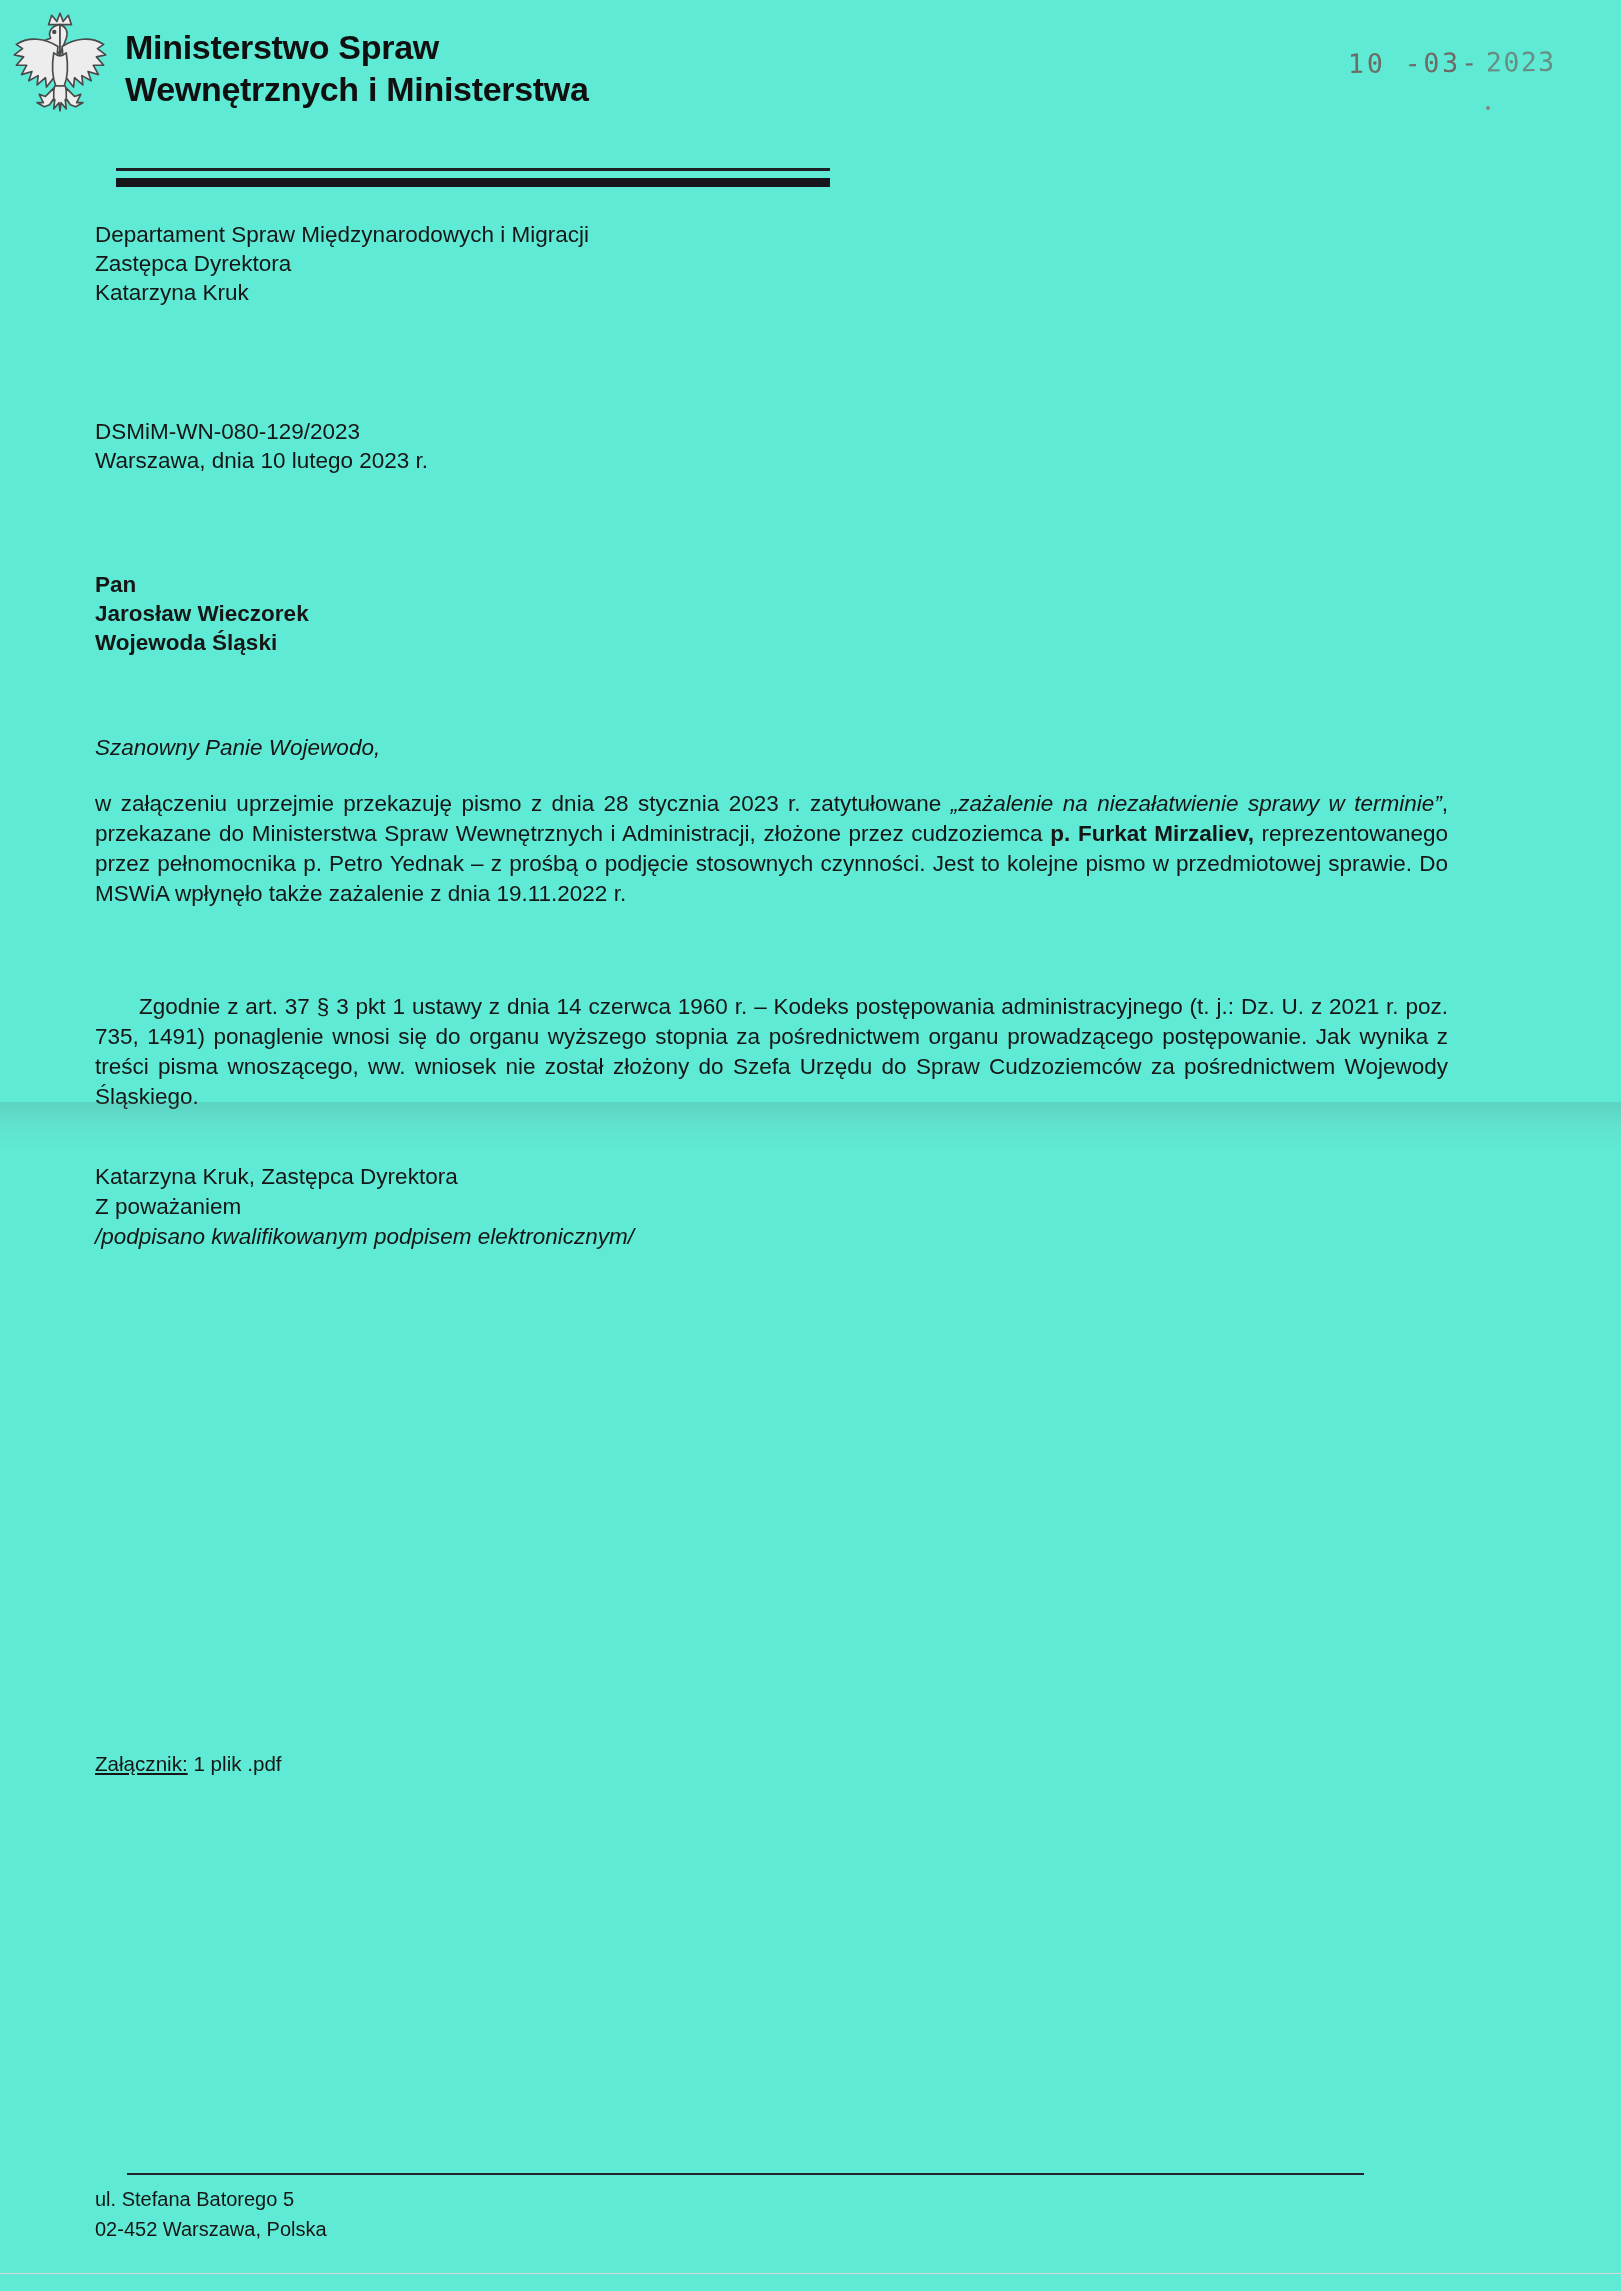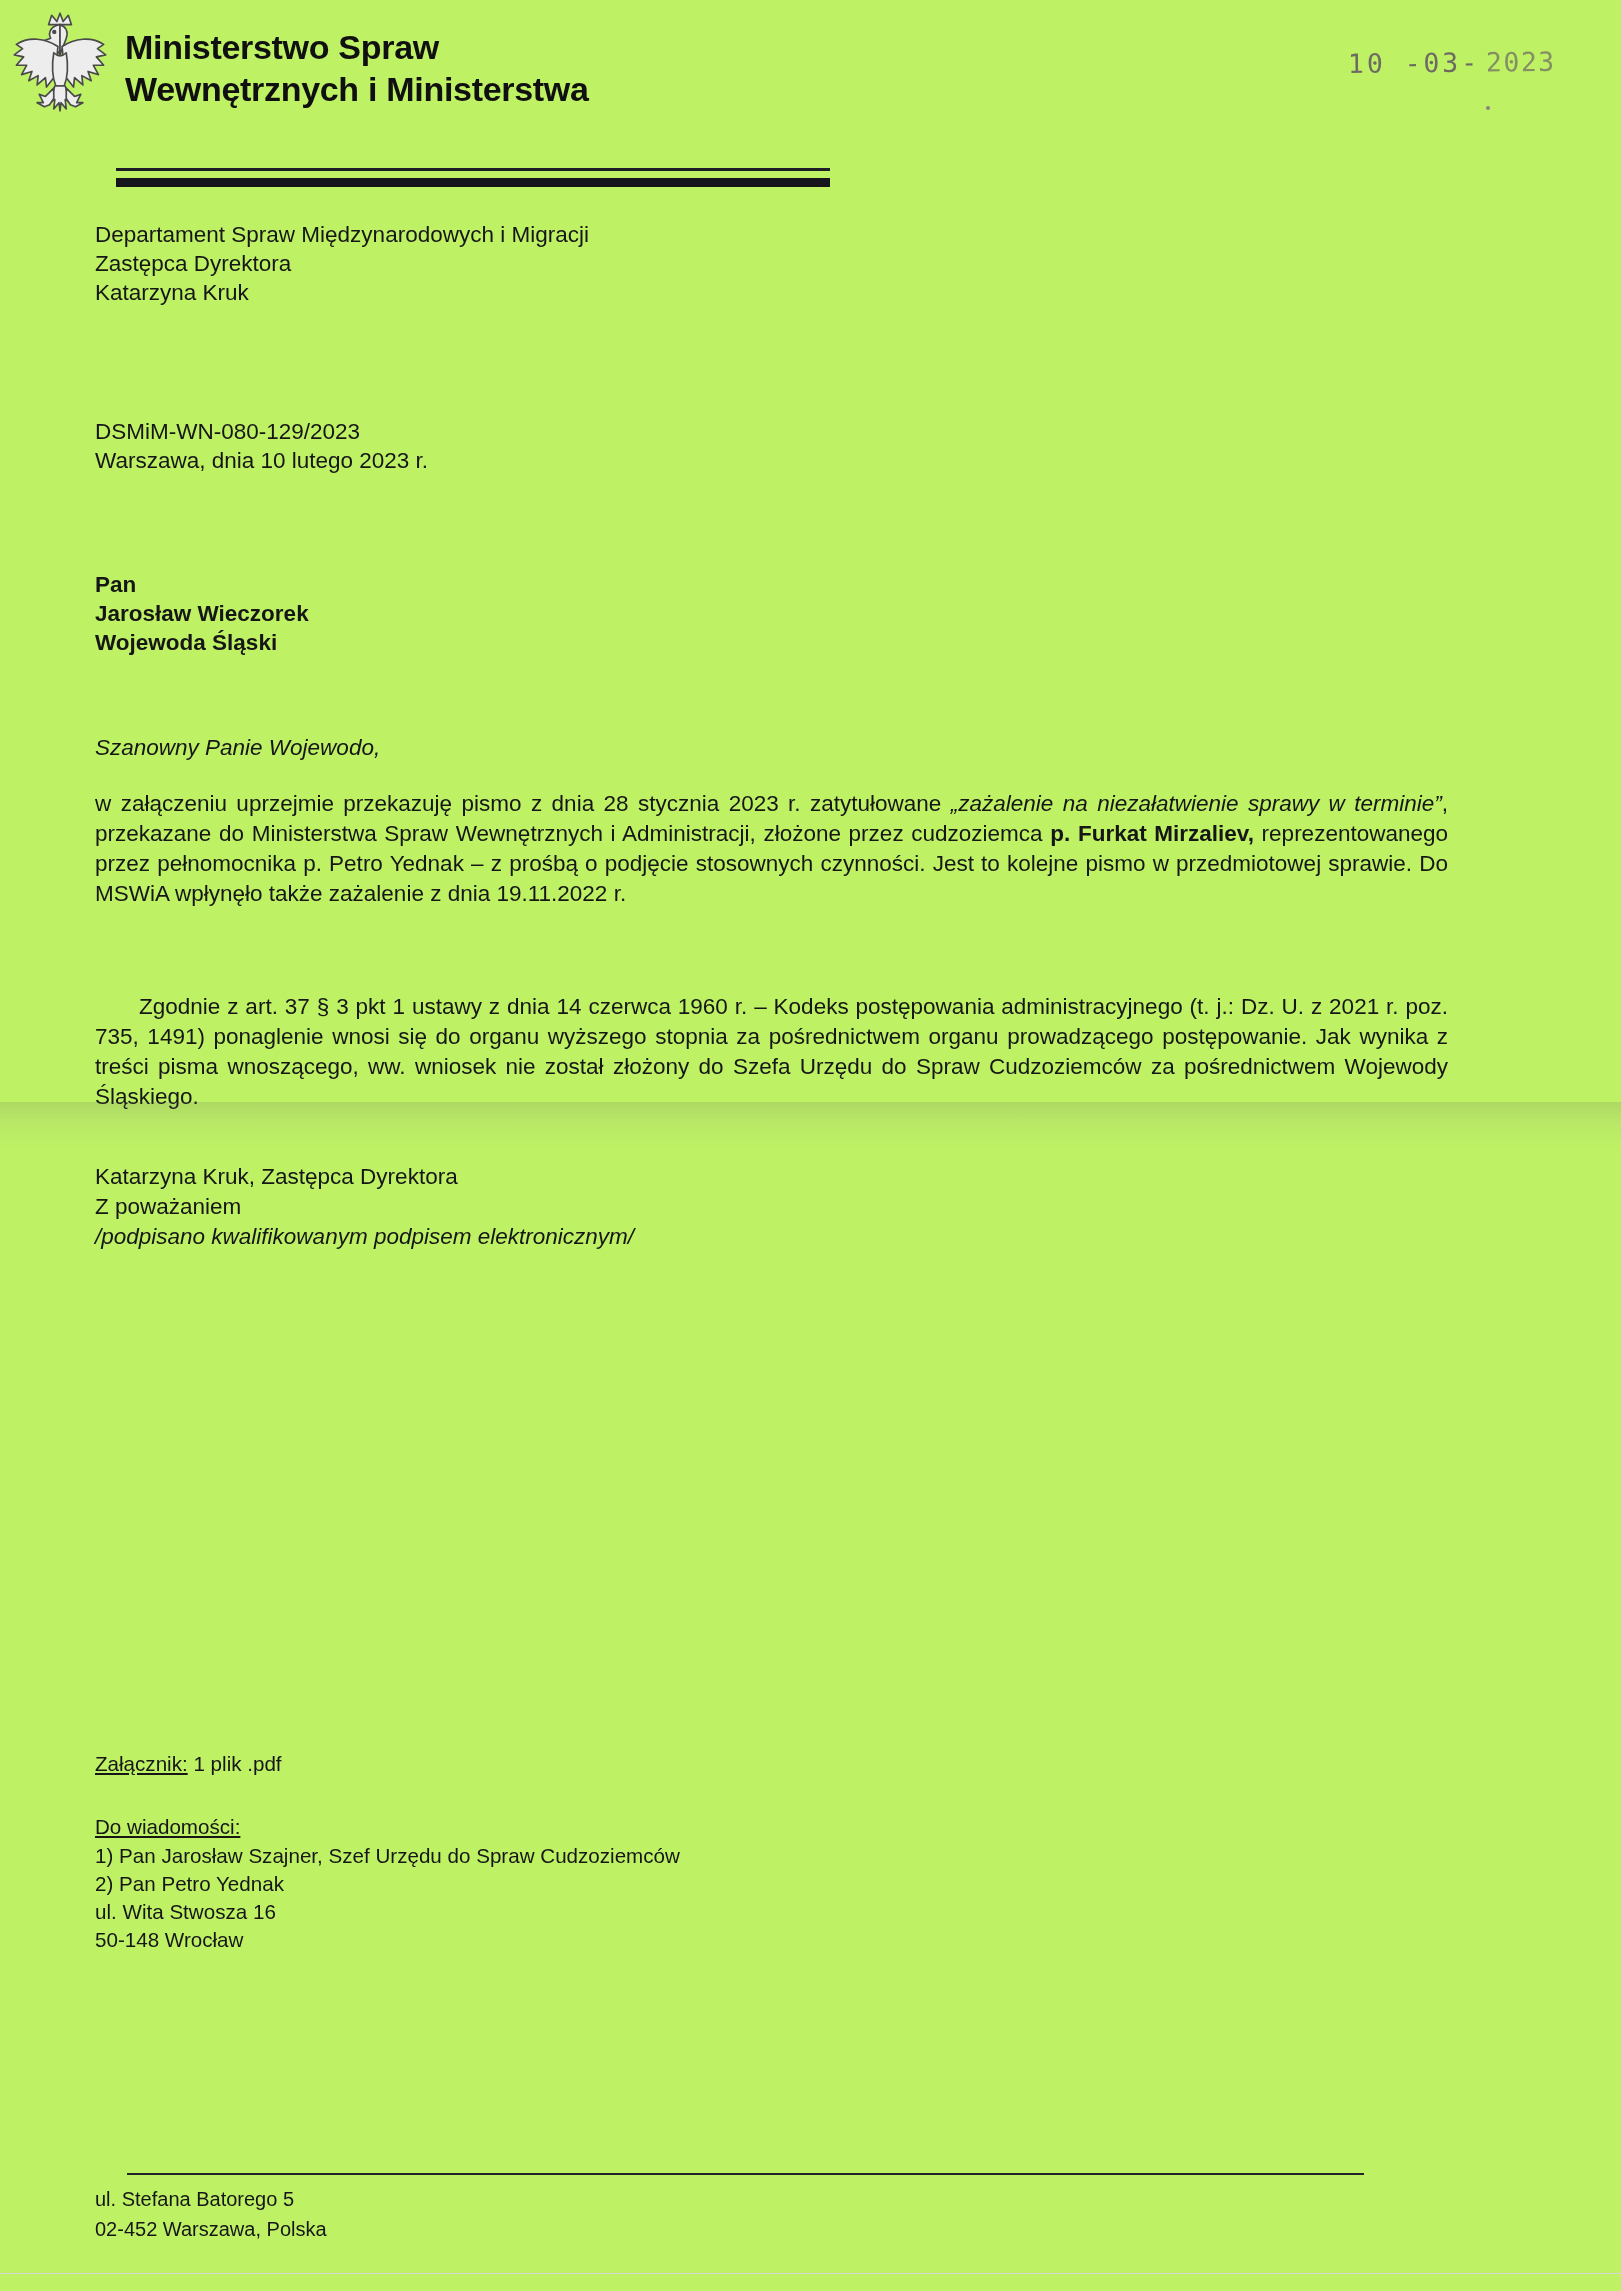--- a/index.html
+++ b/index.html
@@ -1,20 +1,20 @@
 <!DOCTYPE html>
 <html lang="pl"><head>
 <meta charset="utf-8">
 <style>
   html,body{margin:0;padding:0;background:#e9e9e9;}
   .page{
     position:relative;
     width:1621px;height:2292px;
     margin:0 auto;
-    background:#bef264;
+    background:#5eead4;
     font-family:"Liberation Sans", sans-serif;
     color:#161616;
     overflow:hidden;
   }
   
   .eagle{position:absolute;left:7.8px;top:9.8px;width:104px;height:125px;}
   .ministry{
     position:absolute;left:125px;top:25.5px;
     font-size:34px;font-weight:700;line-height:42px;
     letter-spacing:-0.3px;color:#101010;
@@ -116,27 +116,20 @@
   <div class="scan-band"></div>
 
   <div class="blk closing">
     <div>Katarzyna Kruk, Zastępca Dyrektora</div>
     <div>Z poważaniem</div>
     <div class="sig-note">/podpisano kwalifikowanym podpisem elektronicznym/</div>
   </div>
 
   <div class="blk attachment"><span class="ul">Załącznik:</span><span> 1 plik .pdf</span></div>
 
-  <div class="blk cc">
-    <div class="cc-head">Do wiadomości:</div>
-    <div>1) Pan Jarosław Szajner, Szef Urzędu do Spraw Cudzoziemców</div>
-    <div>2) Pan Petro Yednak</div>
-    <div>ul. Wita Stwosza 16</div>
-    <div>50-148 Wrocław</div>
-  </div>
 
   <div class="footer-rule"></div>
   <div class="blk footer">
     <div>ul. Stefana Batorego 5</div>
     <div>02-452 Warszawa, Polska</div>
   </div>
 
   <div class="bottom-scanline"></div>
 
 </div>

